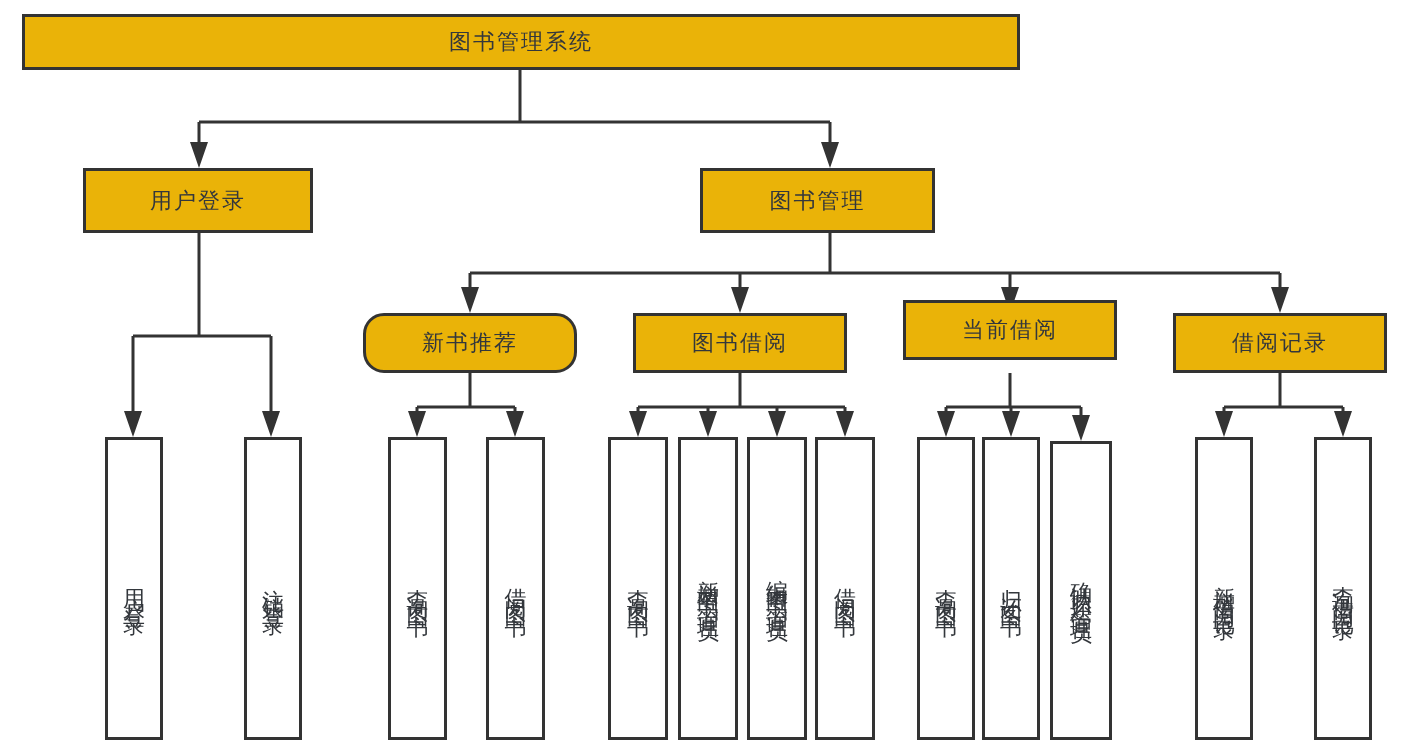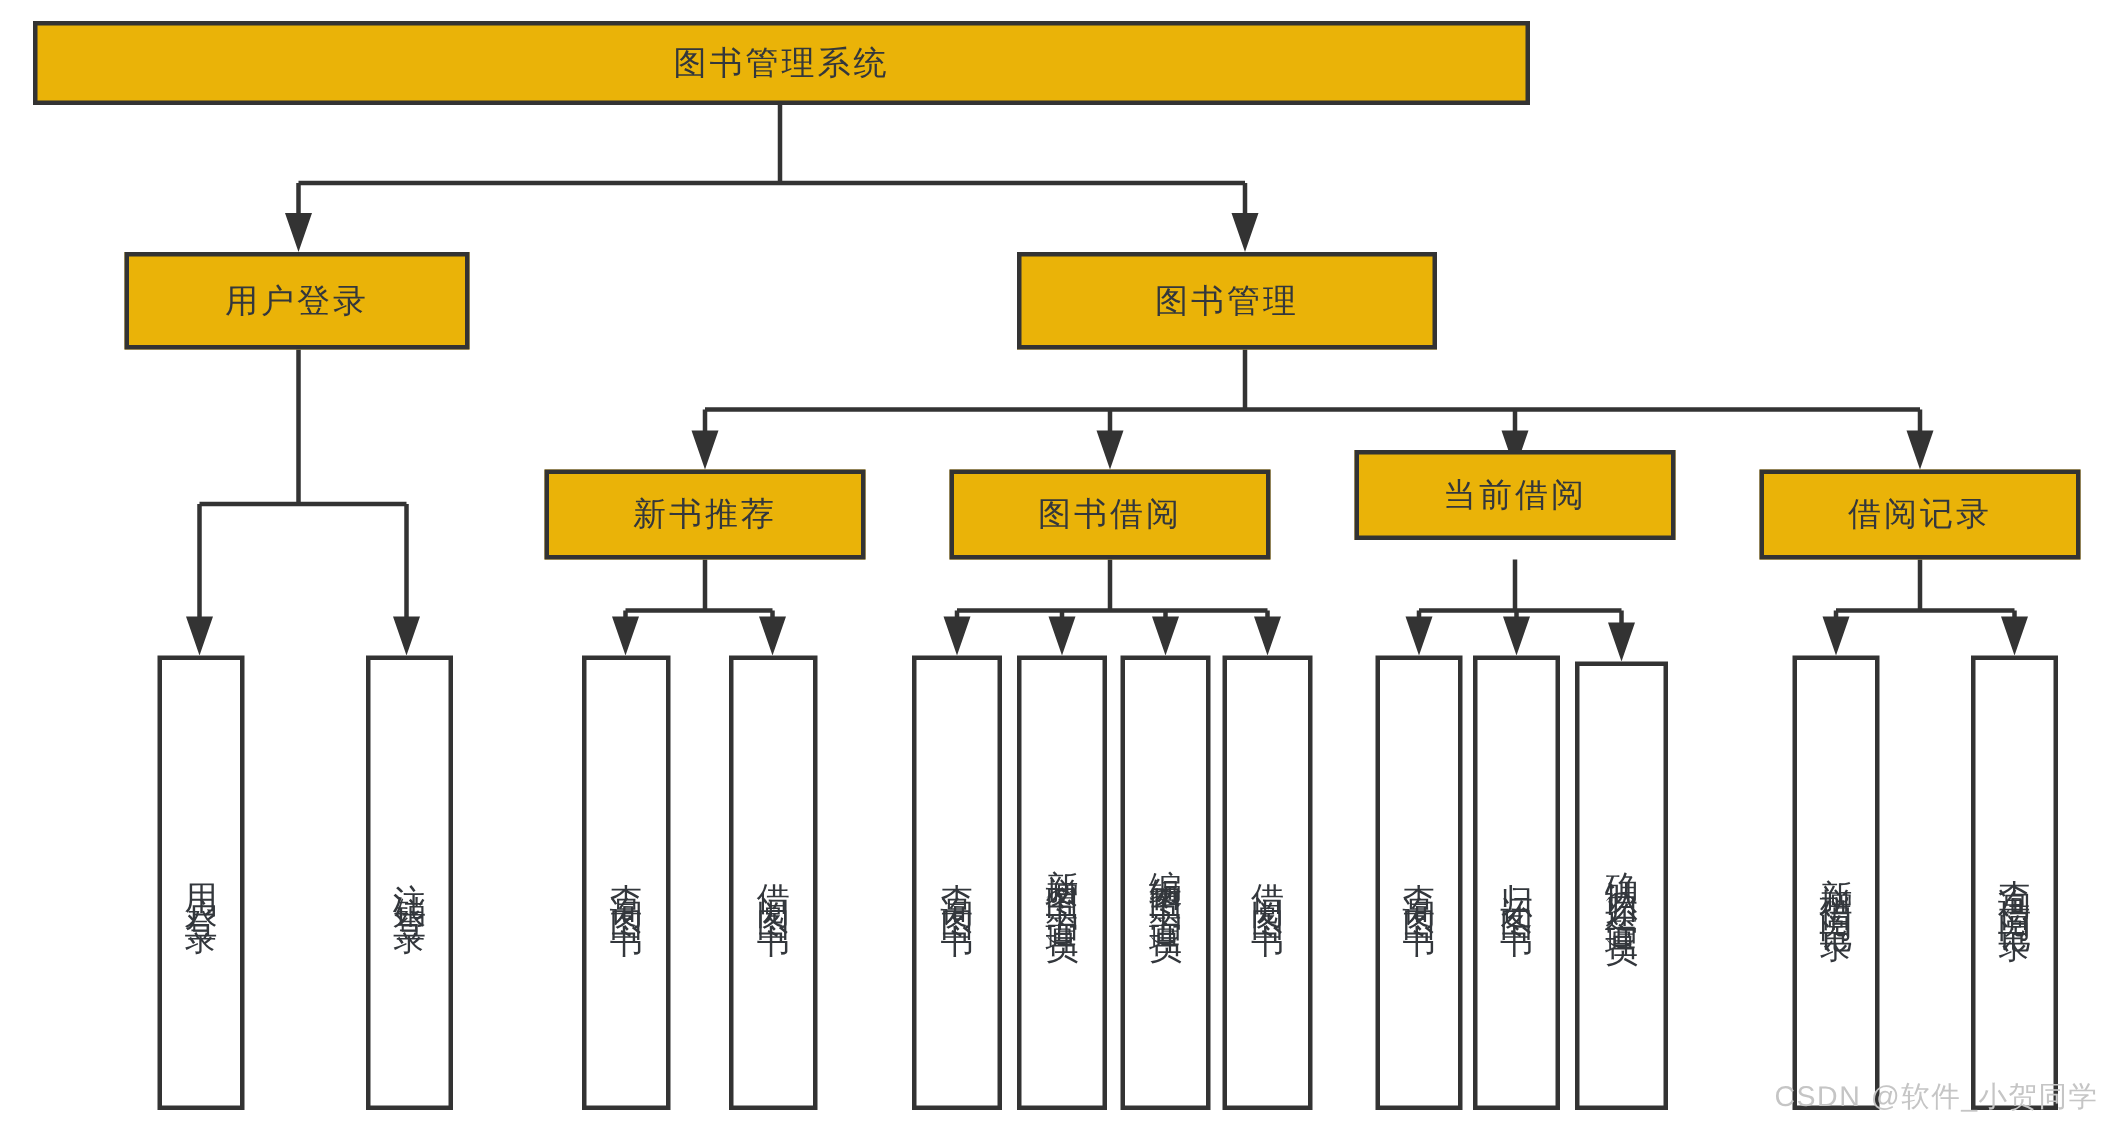--- a/index.html
+++ b/index.html
@@ -107,25 +107,25 @@
              M1334 411 L1352 411 L1343 437 Z"></path>
   </svg>
 
   <div class="hnode" style="left:22px; top:14px; width:998px; height:56px;">
     <span>图书管理系统</span>
   </div>
 
   <div class="hnode" style="left:83px; top:168px; width:230px; height:65px;">
     <span>用户登录</span>
   </div>
-  <div class="hnode" style="left:678px; top:168px; width:280px; height:65px;">
+  <div class="hnode" style="left:700px; top:168px; width:235px; height:65px;">
     <span>图书管理</span>
   </div>
 
-  <div class="hnode" style="left:363px; top:313px; width:214px; height:60px;">
+  <div class="hnode" style="left:363px; top:313px; width:214px; height:60px;border-radius:21px;">
     <span>新书推荐</span>
   </div>
   <div class="hnode" style="left:633px; top:313px; width:214px; height:60px;">
     <span>图书借阅</span>
   </div>
   <div class="hnode" style="left:903px; top:300px; width:214px; height:60px;">
     <span>当前借阅</span>
   </div>
   <div class="hnode" style="left:1173px; top:313px; width:214px; height:60px;align-items:center;">
     <span>借阅记录</span>
@@ -168,15 +168,14 @@
     <span>确认归还（管理员）</span>
   </div>
 
   <div class="vnode" style="left:1195px; top:437px; width:58px; height:303px; letter-spacing:7px;">
     <span>新增借阅记录</span>
   </div>
   <div class="vnode" style="left:1314px; top:437px; width:58px; height:303px; letter-spacing:7px;">
     <span>查询借阅记录</span>
   </div>
 
-  <div class="watermark">CSDN @软件_小贺同学</div>
 
 </div>
 
 </body></html>

